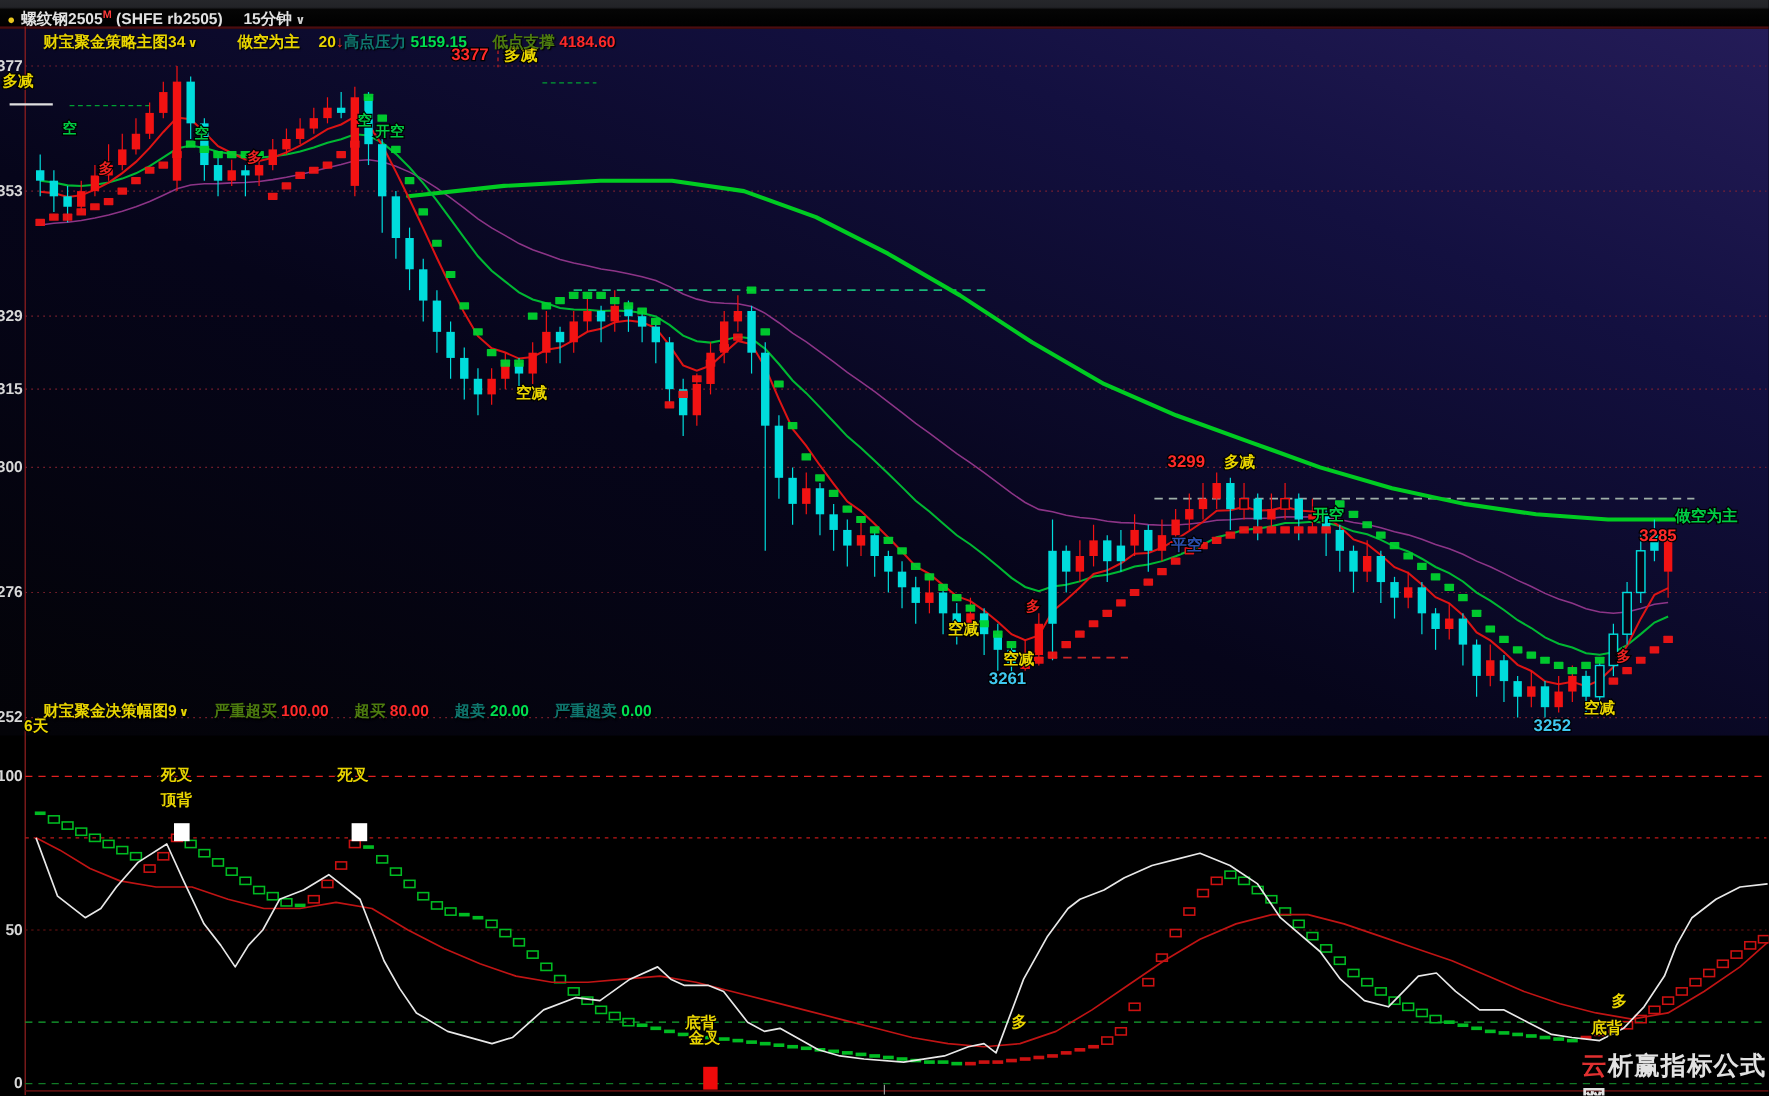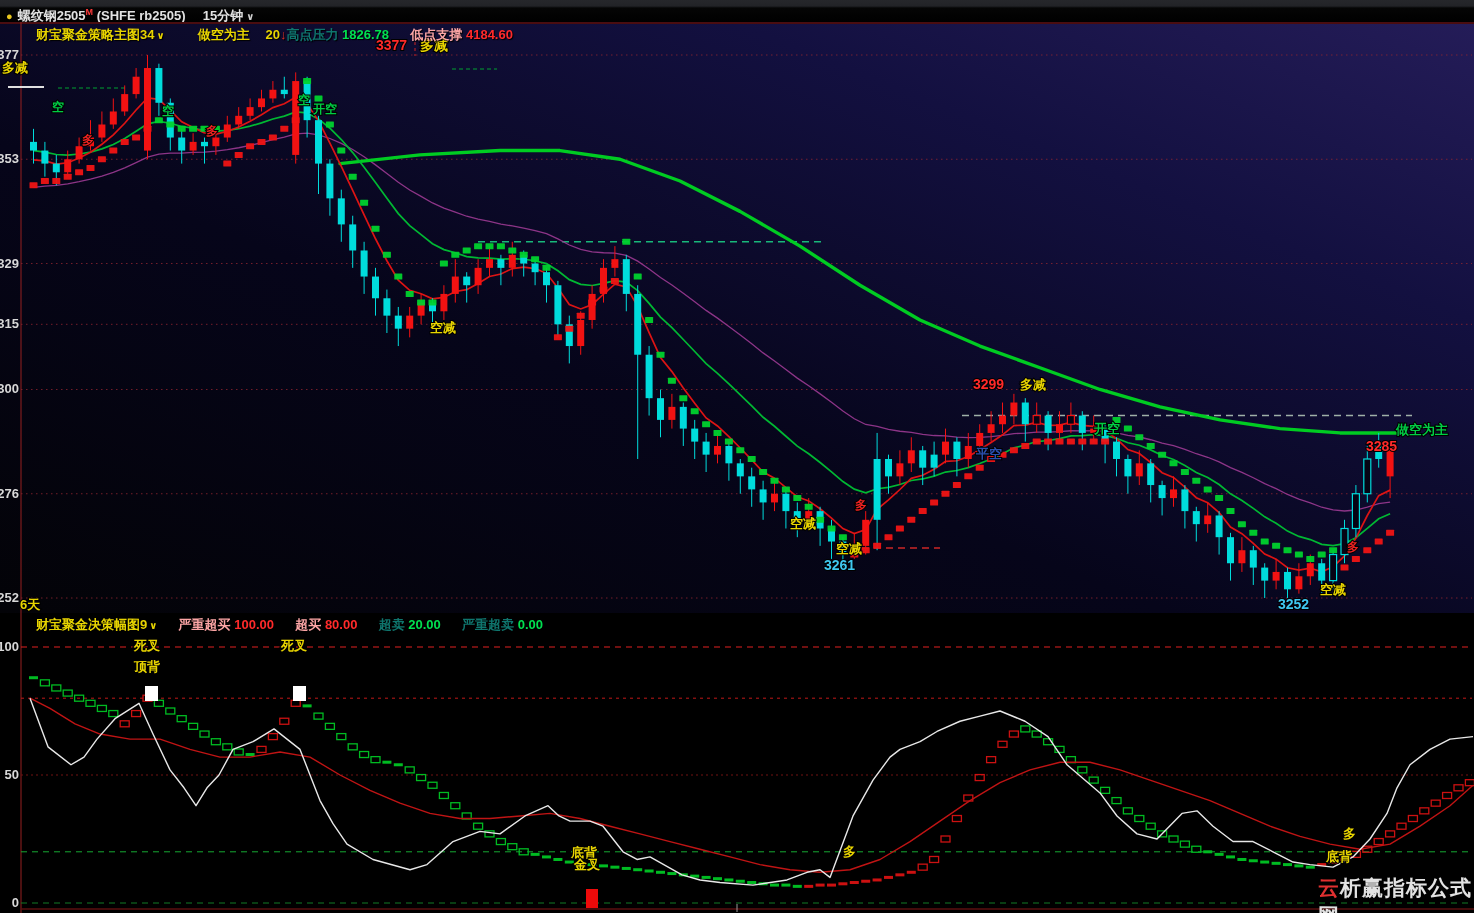--- a/index.html
+++ b/index.html
@@ -12,23 +12,23 @@
   .topbar sup{color:#ff3a3a;font-size:9px;font-weight:bold;}
   .topbar .sep{display:inline-block;width:10px;}
   .topbar .caret{color:#cfcfcf;font-size:10px;margin-left:3px;}
   .main-area{position:absolute;left:0;top:22px;width:1474px;height:591px;
     background:linear-gradient(to top right,#030307 0%,#06051a 40%,#131040 75%,#241c58 100%);
     border-top:2px solid #4a0d10;}
   .lower-area{position:absolute;left:0;top:613px;width:1474px;height:300px;background:#000;}
   .hdr{position:absolute;z-index:10;font-size:13px;font-weight:bold;white-space:nowrap;
     text-shadow:1px 1px 1px #000;}
   .hdr-main{left:24px;top:26px;}
-  .hdr-lower{left:24px;top:616px;}
+  .hdr-lower{left:24px;top:584px;}
   .yellow{color:#e8d400;margin-left:12px;} .green-lbl{color:#0f766e;} .green-val{color:#00e050;}
-  .red-lbl{color:#fca5a5;} .red-val{color:#ff2a2a;} .red-arrow{color:#e03020;}
+  .red-lbl{color:#4d7c0f;} .red-val{color:#ff2a2a;} .red-arrow{color:#e03020;}
   .hdr .gap{display:inline-block;width:14px;}
   .hdr .caret{font-size:10px;margin-left:2px;}
   #chart-svg{position:absolute;left:0;top:0;z-index:5;}
   .watermark{position:absolute;z-index:12;left:1318px;top:874px;font-size:21px;font-weight:bold;
     color:rgba(240,240,240,.94);letter-spacing:1px;pointer-events:none;}
   .watermark::first-letter{color:#e03030;}
 </style>
 </head>
 <body>
 
@@ -42,21 +42,21 @@
   </div>
 
   <div class="main-area"></div>
   <div class="lower-area"></div>
 
   <div class="hdr hdr-main">
     <span class="yellow">财宝聚金策略主图34</span><span class="yellow caret">∨</span>
     <span class="gap"></span>
     <span class="yellow">做空为主</span>
     <span class="yellow">20</span><span class="red-arrow">↓</span><span class="green-lbl">高点压力</span>
-    <span class="green-val">1826.78</span>
+    <span class="green-val">5159.15</span>
     <span class="gap"></span>
     <span class="red-lbl">低点支撑</span>
     <span class="red-val">4184.60</span>
   </div>
 
   <div class="hdr hdr-lower">
     <span class="yellow">财宝聚金决策幅图9</span><span class="yellow caret">∨</span>
     <span class="gap"></span>
     <span class="red-lbl">严重超买</span>
     <span class="red-val">100.00</span>

